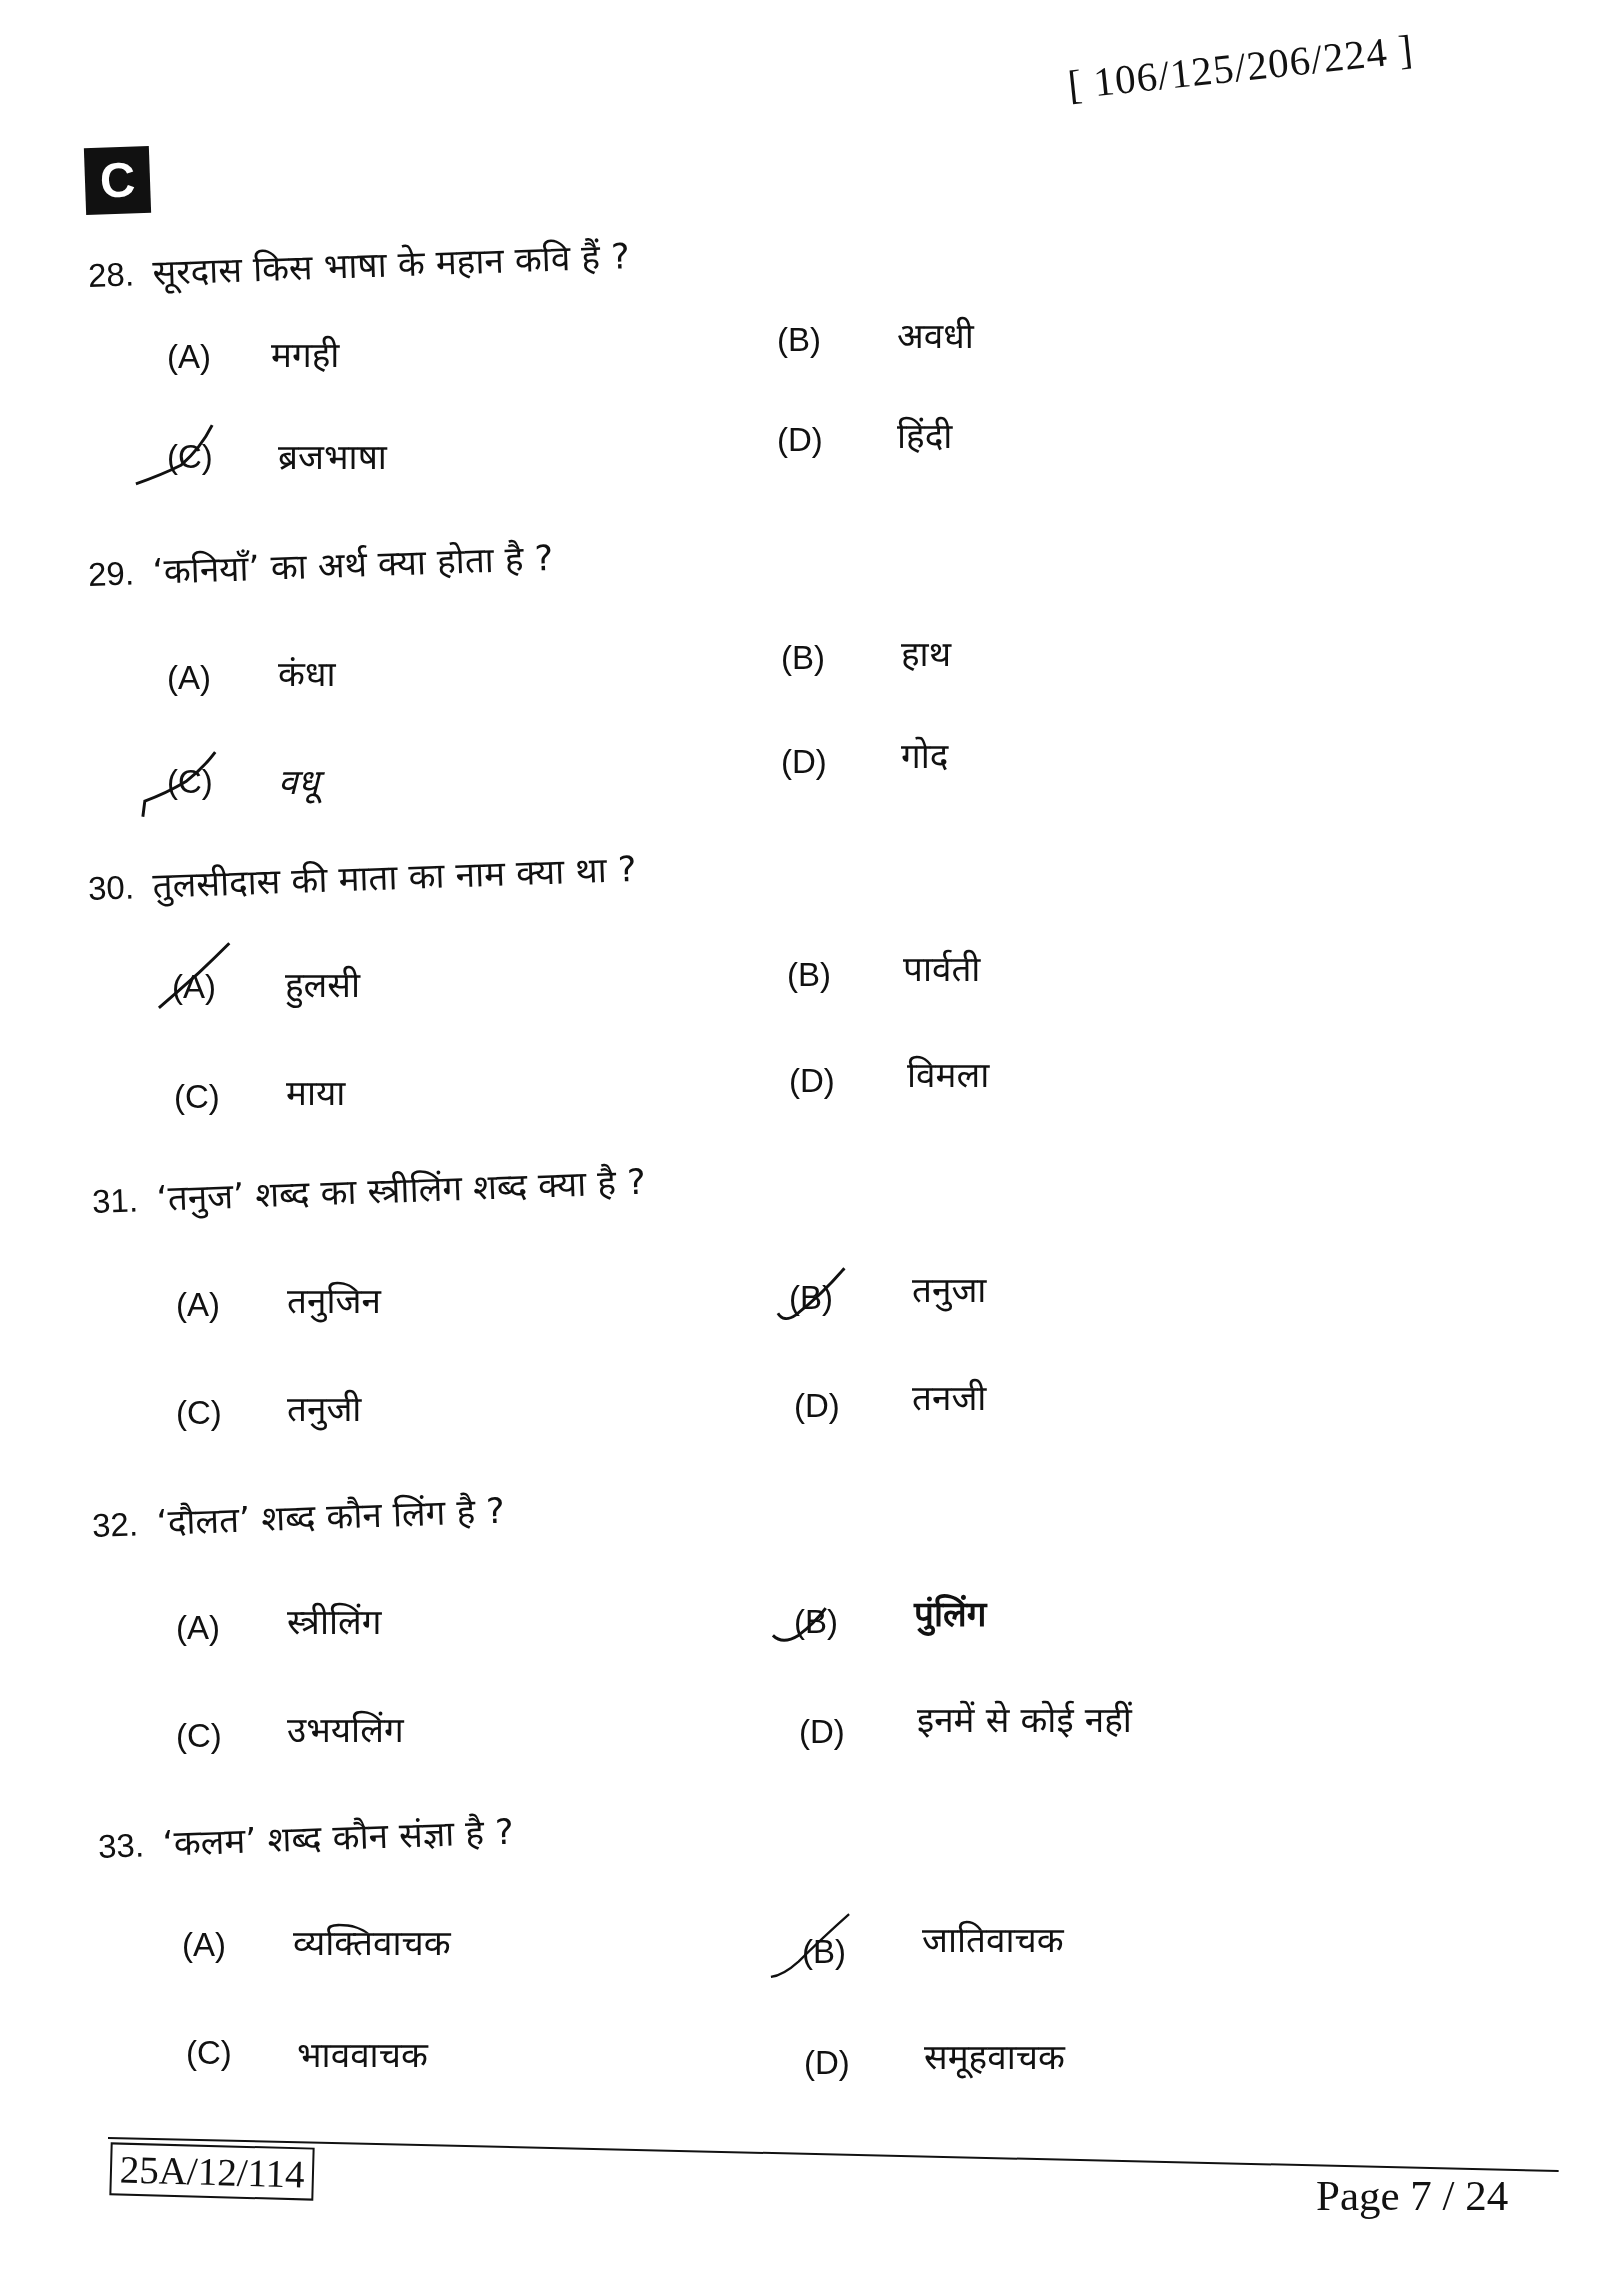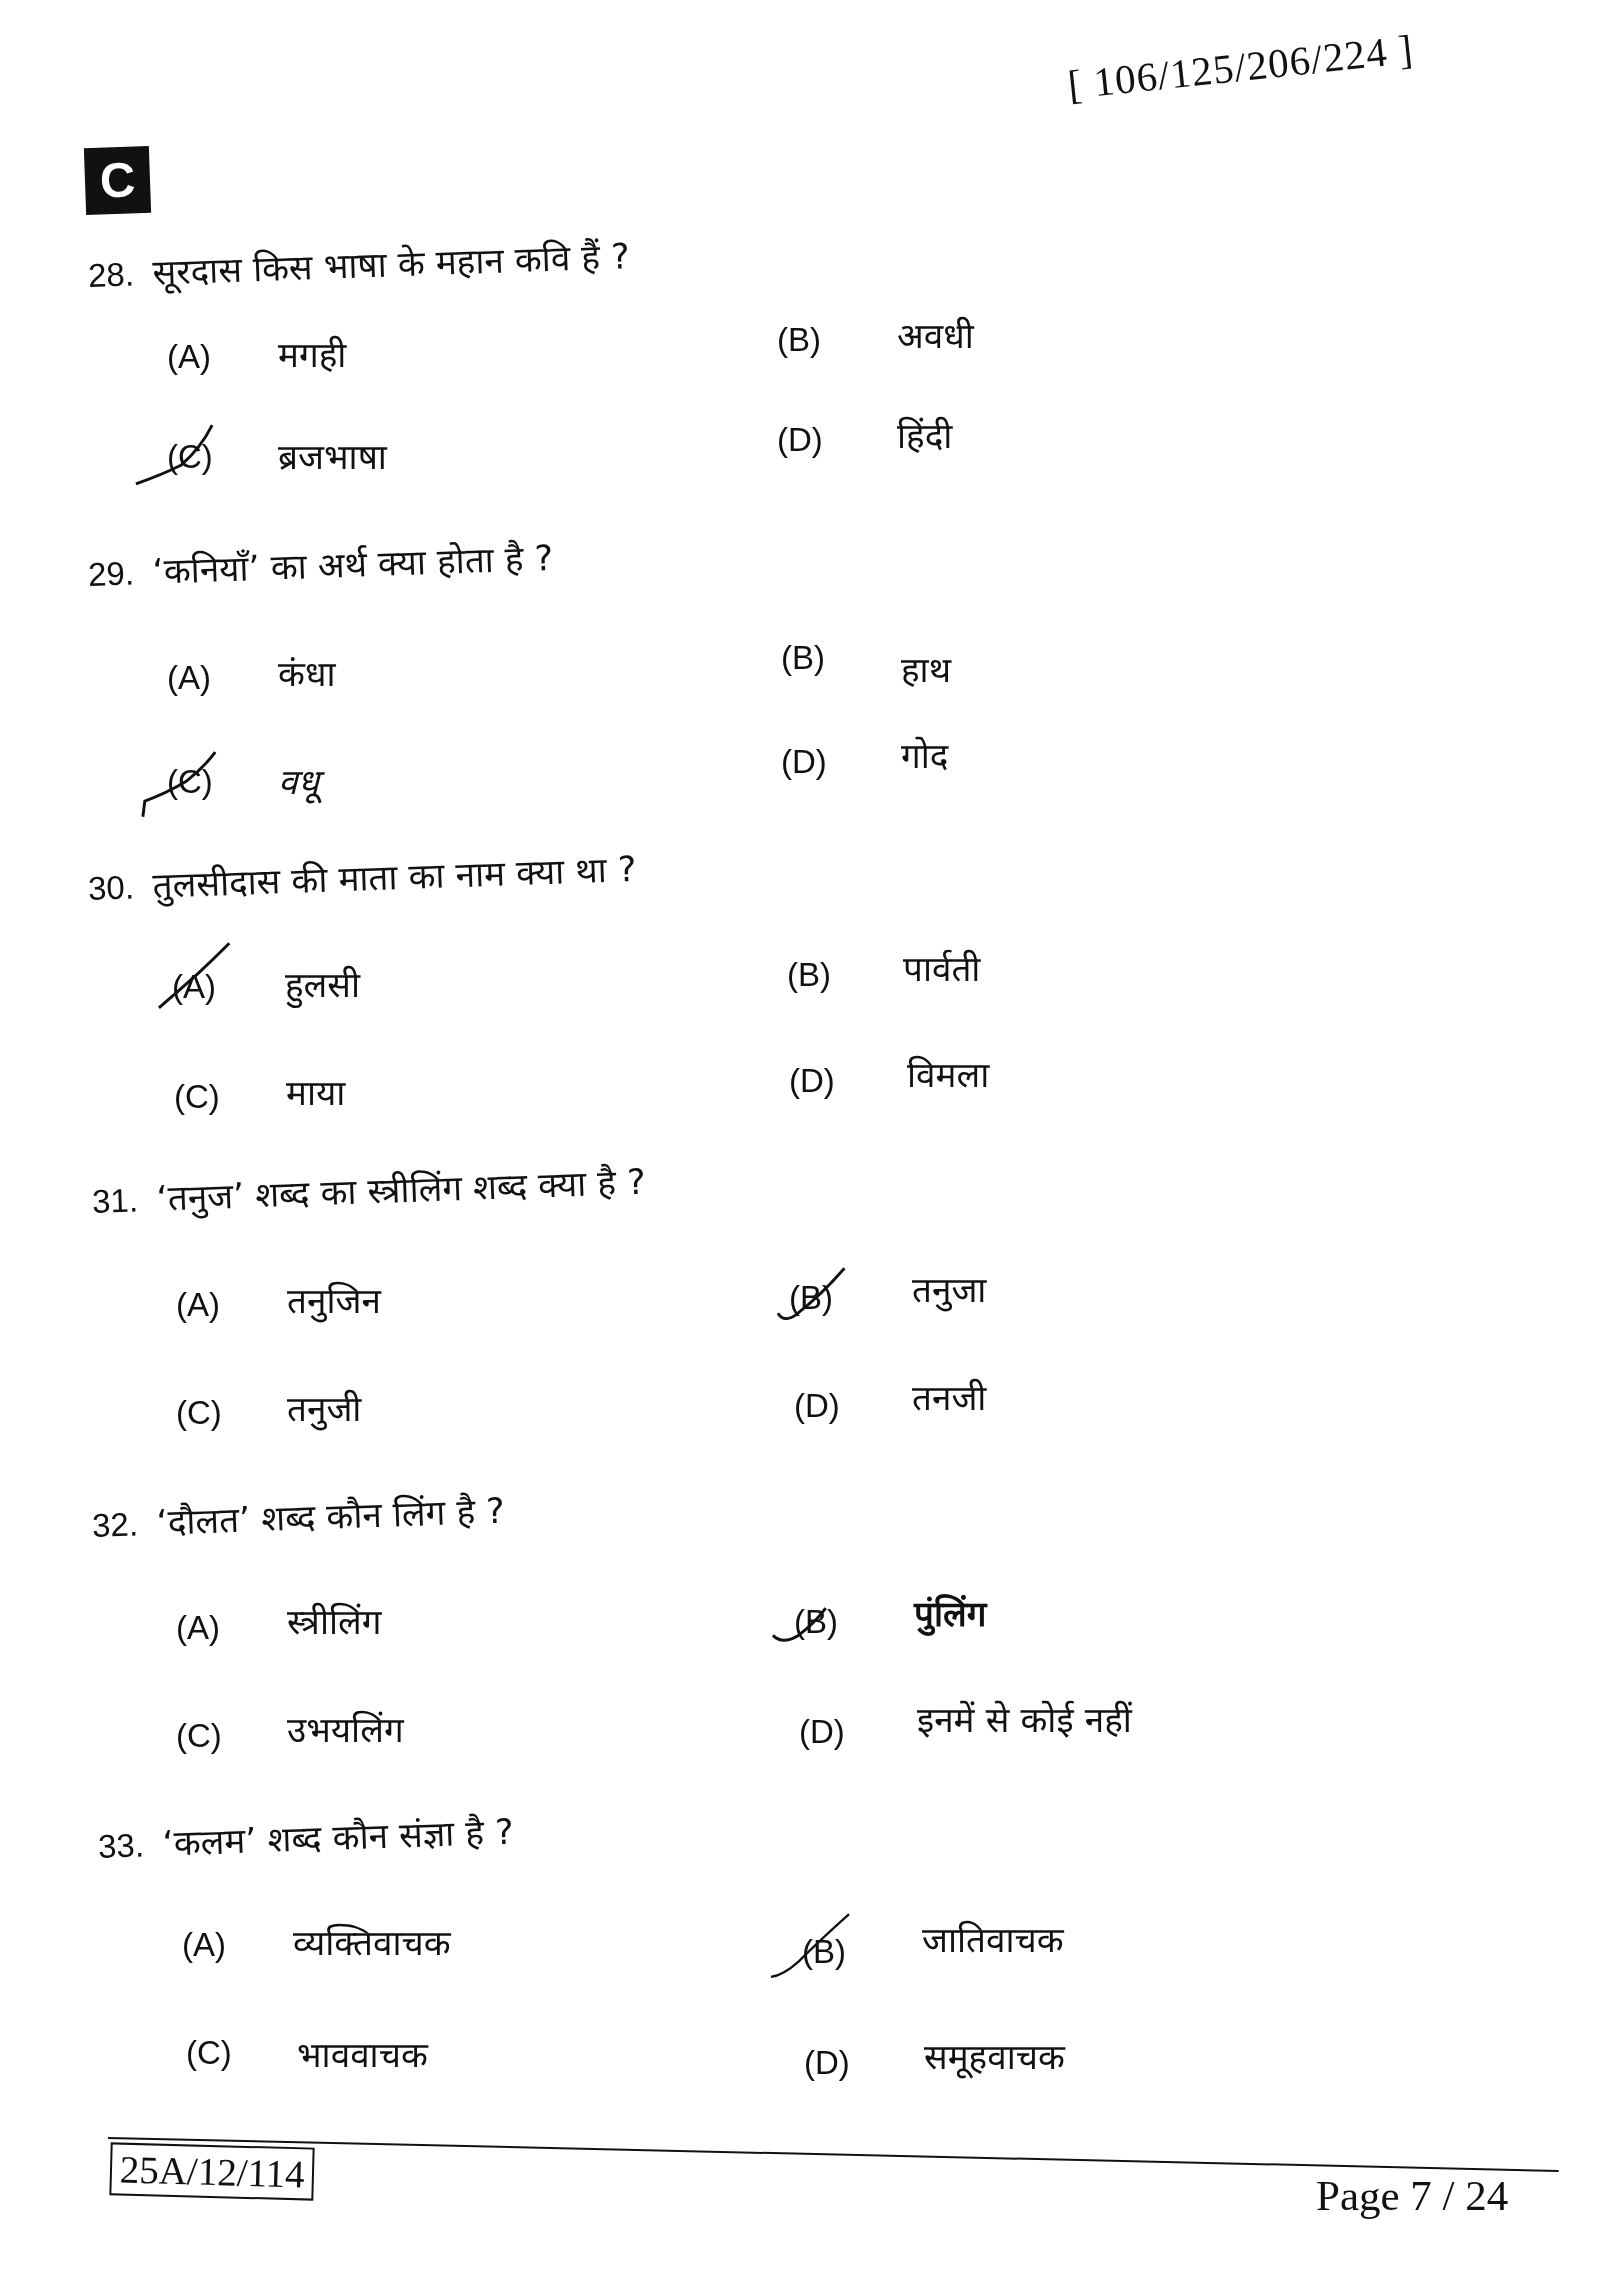--- a/index.html
+++ b/index.html
@@ -28,21 +28,21 @@
 
 <div class="abs set-box">C</div>
 <div class="abs header-codes">[ 106/125/206/224 ]</div>
 
 <div class="abs question" style="left:88px; top:250px;">
   <span class="qnum">28.</span>
   <span class="qtext" style="margin-left:13.7px;">सूरदास किस भाषा के महान कवि हैं ?</span>
 </div>
 <div class="abs" style="left:167px; top:338px;">
   <span class="opt-label">(A)</span>
-  <span class="opt-text" style="position:absolute; left:111px; top:-7.8px;">मगही</span>
+  <span class="opt-text" style="position:absolute; left:104px; top:-7.8px;">मगही</span>
 </div>
 <div class="abs" style="left:777px; top:321px;">
   <span class="opt-label">(B)</span>
   <span class="opt-text" style="position:absolute; left:120px; top:-9.8px;">अवधी</span>
 </div>
 <div class="abs" style="left:167px; top:438px;">
   <span class="opt-label">(C)</span>
   <span class="opt-text" style="position:absolute; left:111px; top:-5.9px;">ब्रजभाषा</span>
 </div>
 <svg class="tick" style="left:132px; top:421px;" viewBox="0 0 90 70">
@@ -56,21 +56,21 @@
 <div class="abs question" style="left:88px; top:549px;">
   <span class="qnum">29.</span>
   <span class="qtext" style="margin-left:13.7px;">‘कनियाँ’ का अर्थ क्या होता है ?</span>
 </div>
 <div class="abs" style="left:167px; top:659px;">
   <span class="opt-label">(A)</span>
   <span class="opt-text" style="position:absolute; left:111px; top:-9.8px;">कंधा</span>
 </div>
 <div class="abs" style="left:781px; top:639px;">
   <span class="opt-label">(B)</span>
-  <span class="opt-text" style="position:absolute; left:120px; top:-9.8px;margin-top:16px;">हाथ</span>
+  <span class="opt-text" style="position:absolute; left:120px; top:-9.8px;">हाथ</span>
 </div>
 <div class="abs" style="left:167px; top:763px;">
   <span class="opt-label">(C)</span>
   <span class="opt-text" style="position:absolute; left:111px; top:-5.9px;font-style:italic;">वधू</span>
 </div>
 <svg class="tick" style="left:137px; top:750px;" viewBox="0 0 90 70">
   <path d="M6 68 L 8 52 Q 30 44 50 32 Q 68 18 80 2" stroke="#111" stroke-width="3" fill="none"></path>
 </svg>
 <div class="abs" style="left:781px; top:743px;">
   <span class="opt-label">(D)</span>

